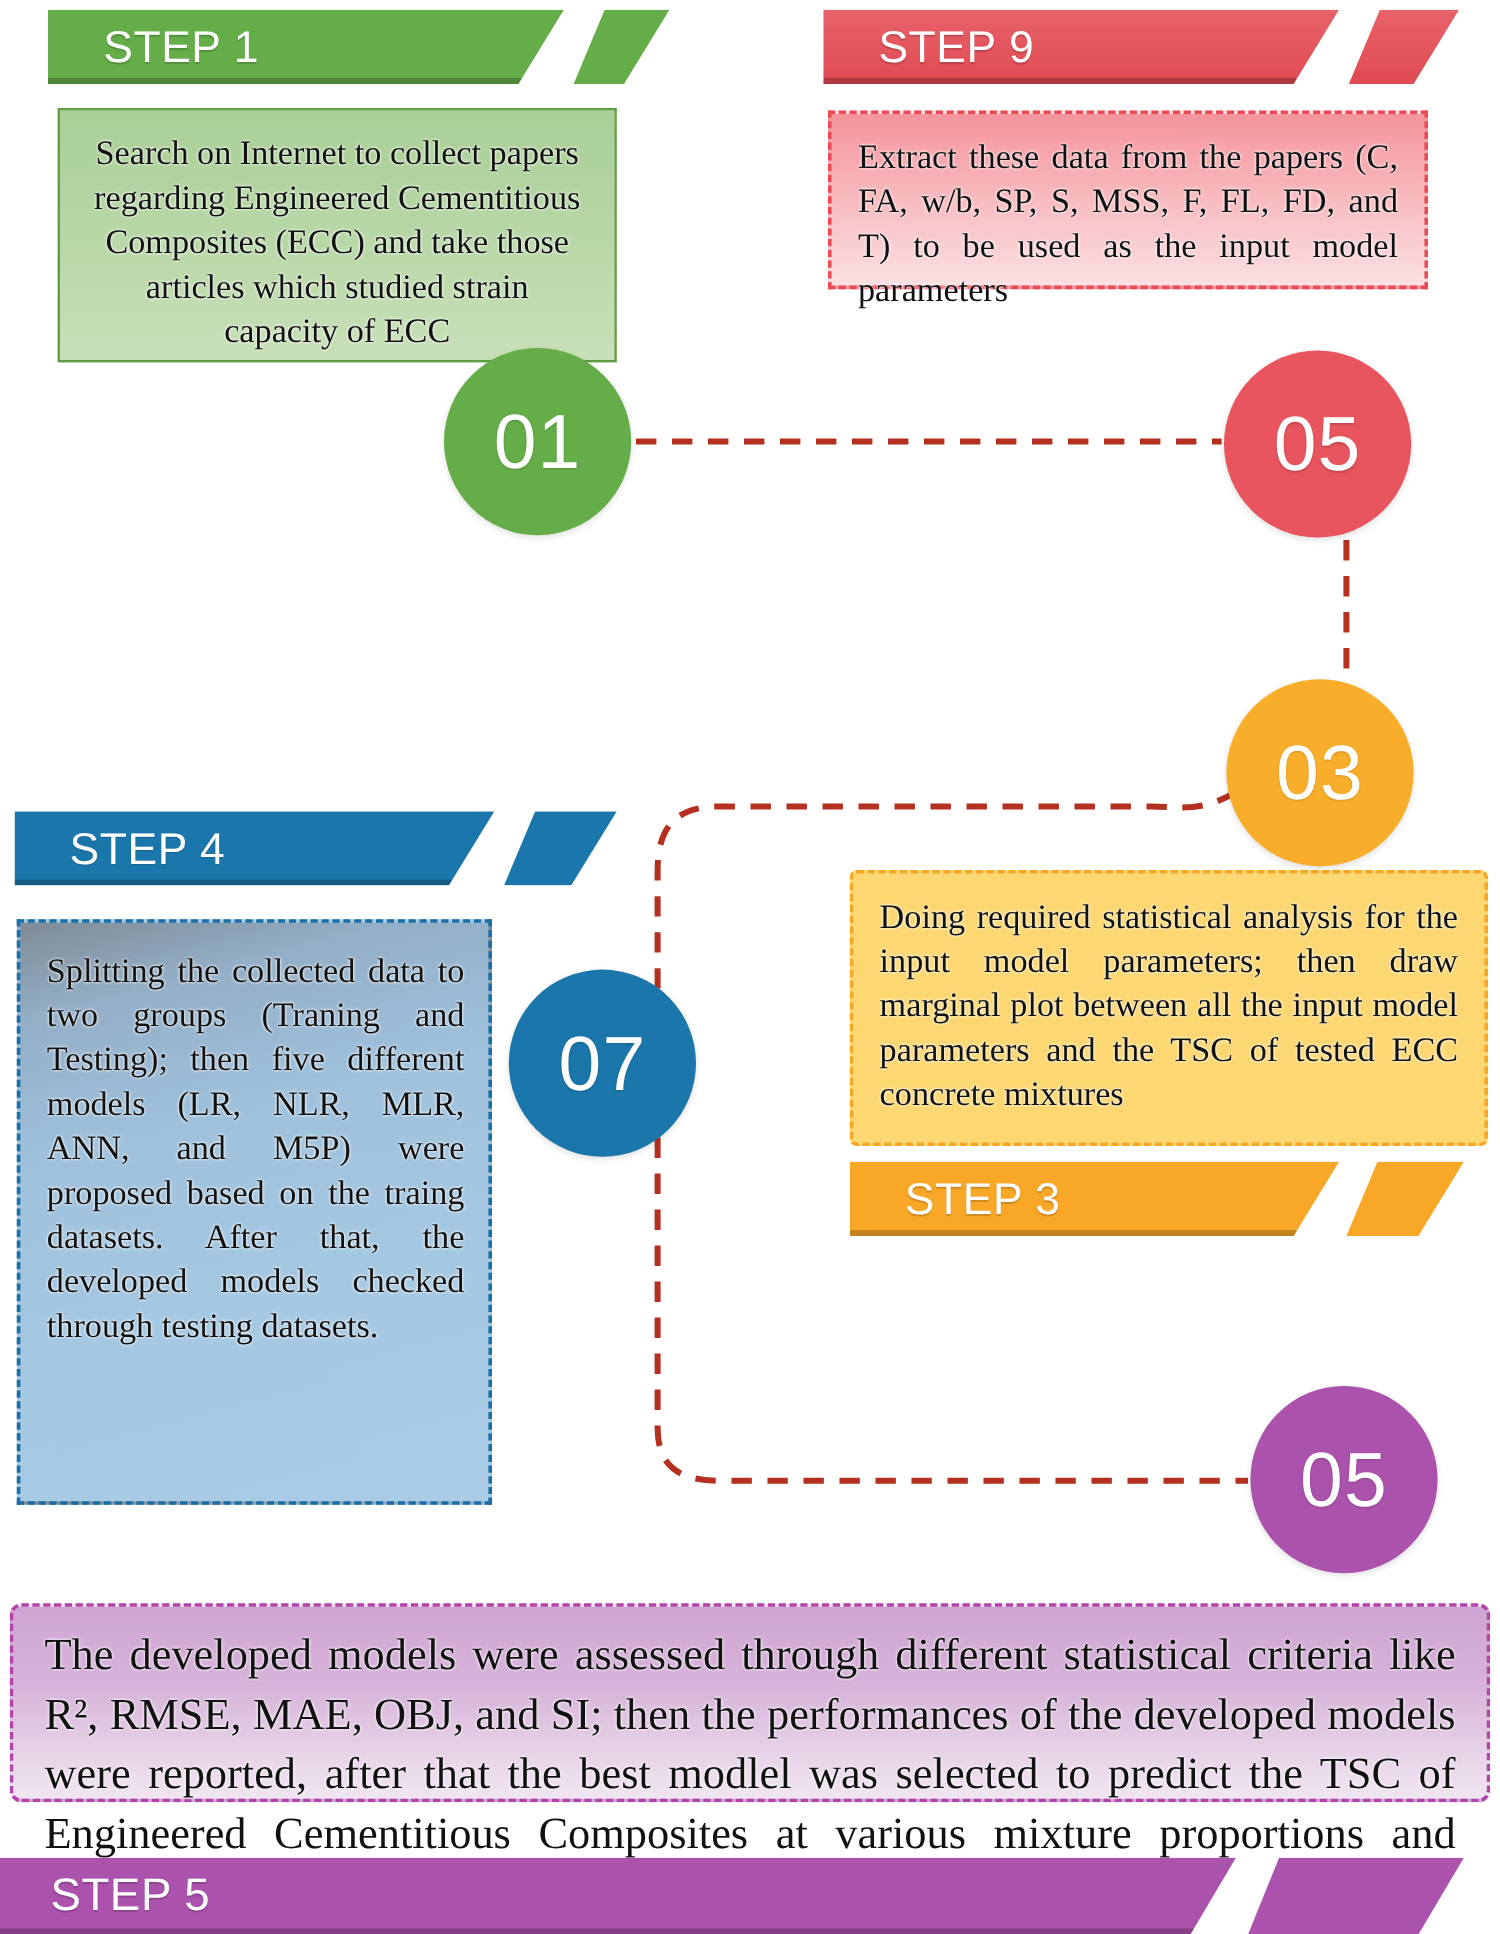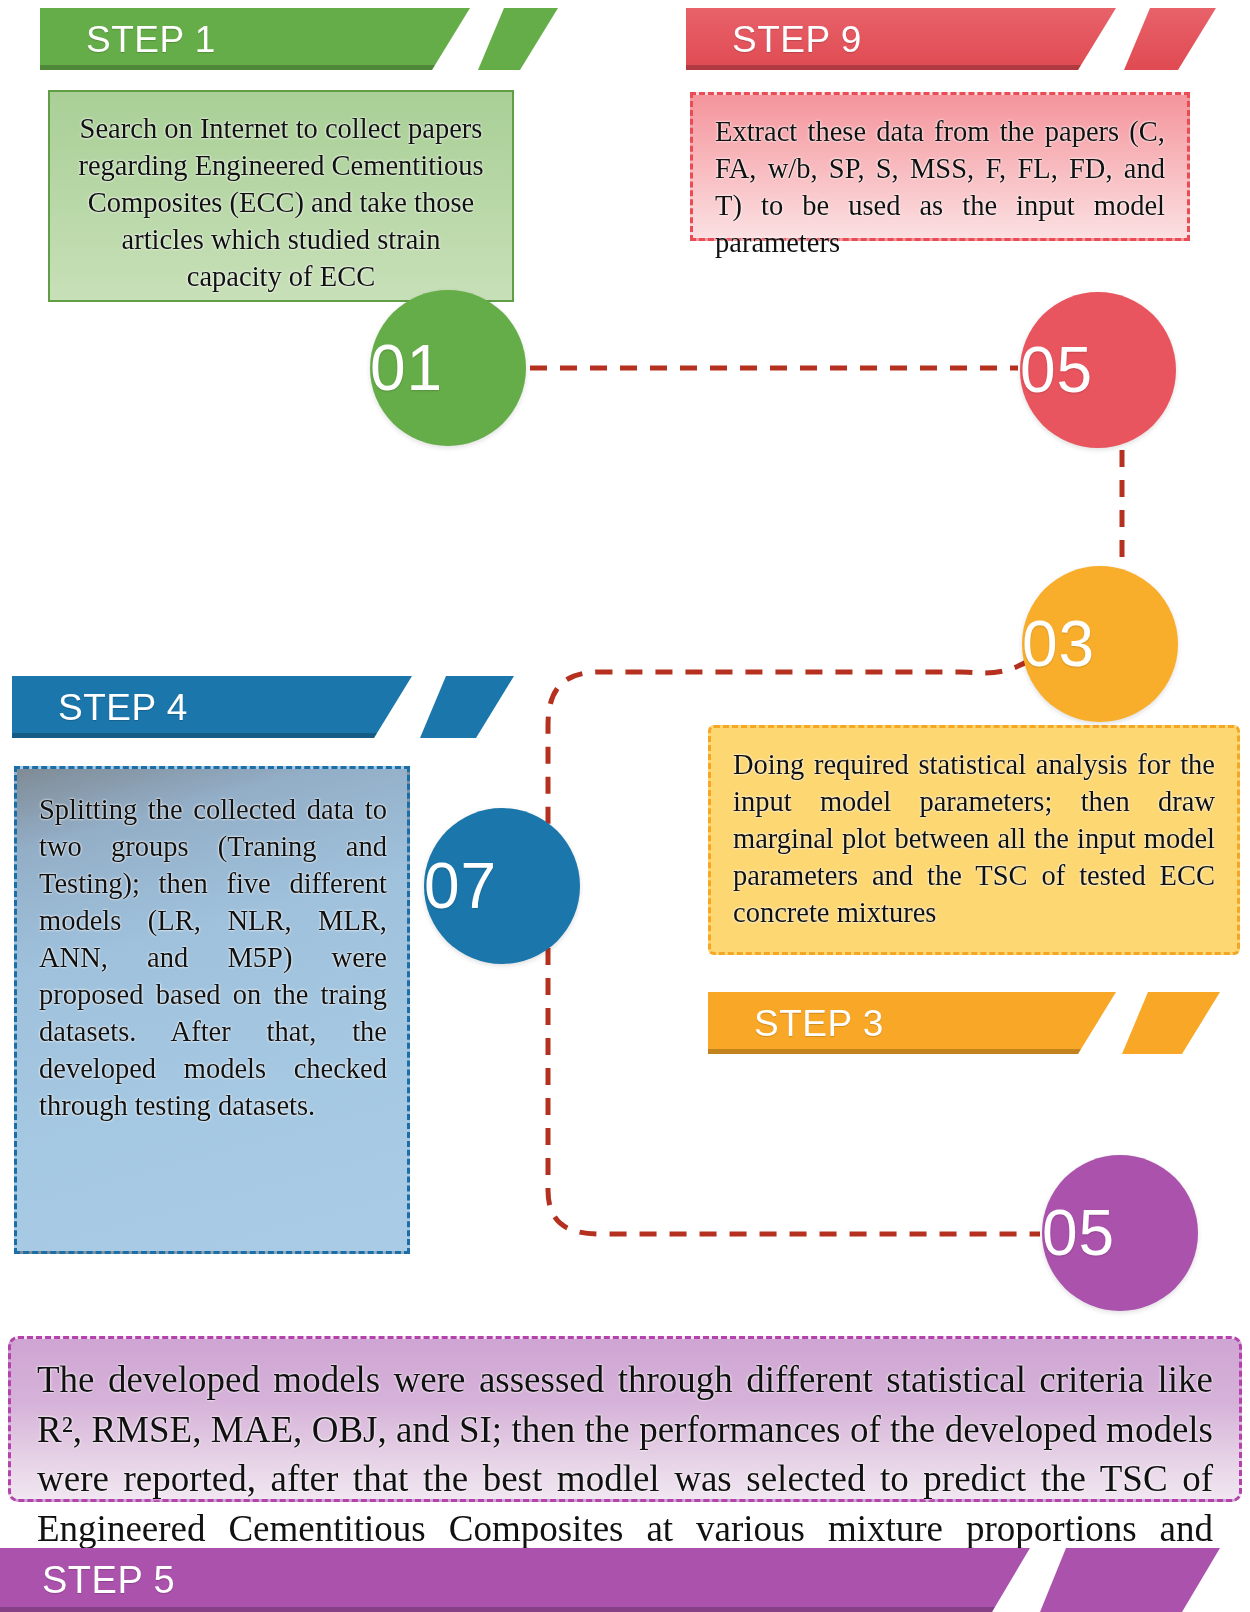--- a/index.html
+++ b/index.html
@@ -44,21 +44,21 @@
       hyphens:none;
       padding:18px 22px 18px 22px;
       text-shadow:0 0 2px rgba(255,255,255,.95),0 0 3px rgba(255,255,255,.8);
   }
   .box .txt.center{text-align:center;}
 
   
   .bubble{
       position:absolute;z-index:6;
       width:156px;height:156px;border-radius:50%;
-      display:flex;align-items:center;
+      display:flex;align-items:center;justify-content:center;
       box-shadow:0 2px 5px rgba(0,0,0,.13);
   }
   .bubble span{
       font-family:"Liberation Sans", sans-serif;
       font-size:64px;font-weight:400;color:#ffffff;line-height:1;
       letter-spacing:1px;
       text-shadow:0 1px 2px rgba(0,0,0,.16);
   }
 
   
@@ -89,21 +89,21 @@
 
   #bubble02{left:1020px;top:292px;background:#e9555e;}
 
   
   #bubble03{left:1022px;top:566px;background:#f9ae2b;}
 
   #box3{left:708px;top:725px;width:532px;height:230px;
       border:3px dashed #f5a623;border-radius:6px;
       background:#fcd772;}
 
-  #banner3{left:708px;top:992px;width:429px;}
+  #banner3{left:708px;top:968px;width:429px;}
   #banner3 .body{width:408px;background:#f9a726;
       clip-path:polygon(0 0,408px 0,370px 62px,0 62px);}
   #banner3 .tail{left:414px;width:126px;background:#f9a726;
       clip-path:polygon(26px 0,98px 0,60px 62px,0 62px);}
 
   
   #banner4{left:12px;top:676px;width:510px;}
   #banner4 .body{width:400px;background:#1b76ab;
       clip-path:polygon(0 0,400px 0,362px 62px,0 62px);}
   #banner4 .tail{left:408px;width:104px;background:#1b76ab;

